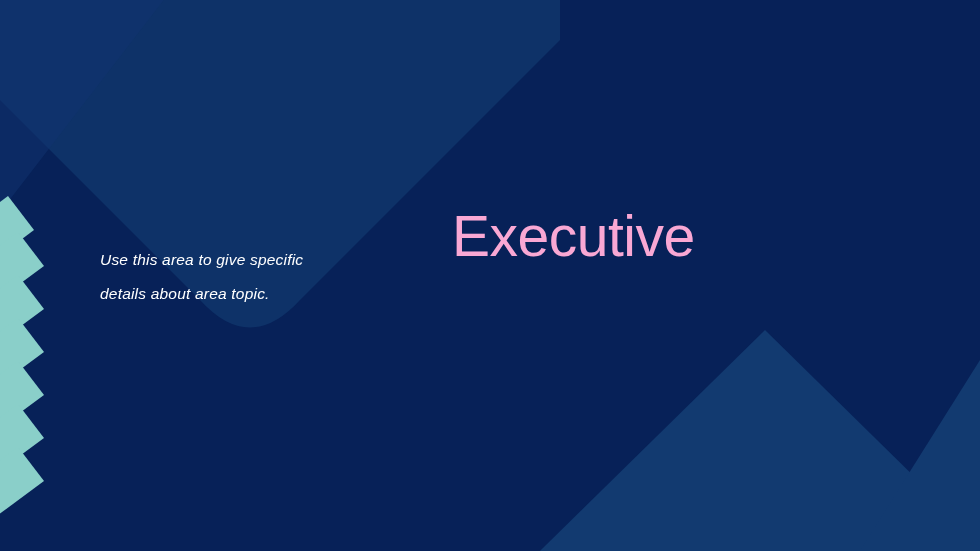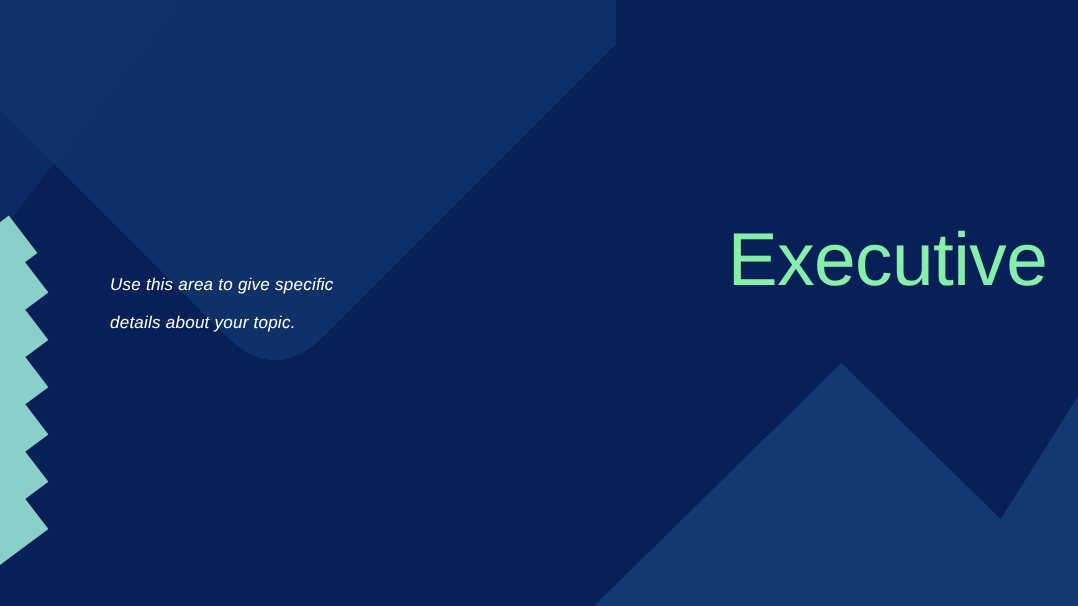--- a/index.html
+++ b/index.html
@@ -52,27 +52,26 @@
     white-space: nowrap;
   }
 
   .title-block {
     position: absolute;
     left: 452px;
     top: 186px;
     width: 500px;
   }
   .title-line {
-    color: #86efac;
-    font-size: 68px;
+    color: #f9a8d4;
+    font-size: 57px;
     line-height: 100px;
     font-weight: 300;
     letter-spacing: -0.5px;
     white-space: nowrap;
-    text-align: right;
   }
 </style>
 </head>
 <body>
 
 <div class="slide">
 
   <svg class="bg-layer" viewBox="0 0 980 551" preserveAspectRatio="none">
 
     <rect x="0" y="0" width="980" height="551" fill="#072158"></rect>
@@ -96,20 +95,20 @@
       <path d="M -40,318 L 18,275 L 44,309 L -14,352 Z"></path>
       <path d="M -40,361 L 18,318 L 44,352 L -14,395 Z"></path>
       <path d="M -40,404 L 18,361 L 44,395 L -14,438 Z"></path>
       <path d="M -40,447 L 18,404 L 44,438 L -14,481 Z"></path>
       <path d="M -40,490 L 18,447 L 44,481 L -14,524 Z"></path>
     </g>
   </svg>
 
   <div class="subtitle-block">
     <div class="subtitle-line">Use this area to give specific</div>
-    <div class="subtitle-line">details about your topic.</div>
+    <div class="subtitle-line">details about area topic.</div>
   </div>
 
   <div class="title-block">
     <div class="title-line">Executive</div>
   </div>
 
 </div>
 
 </body></html>

